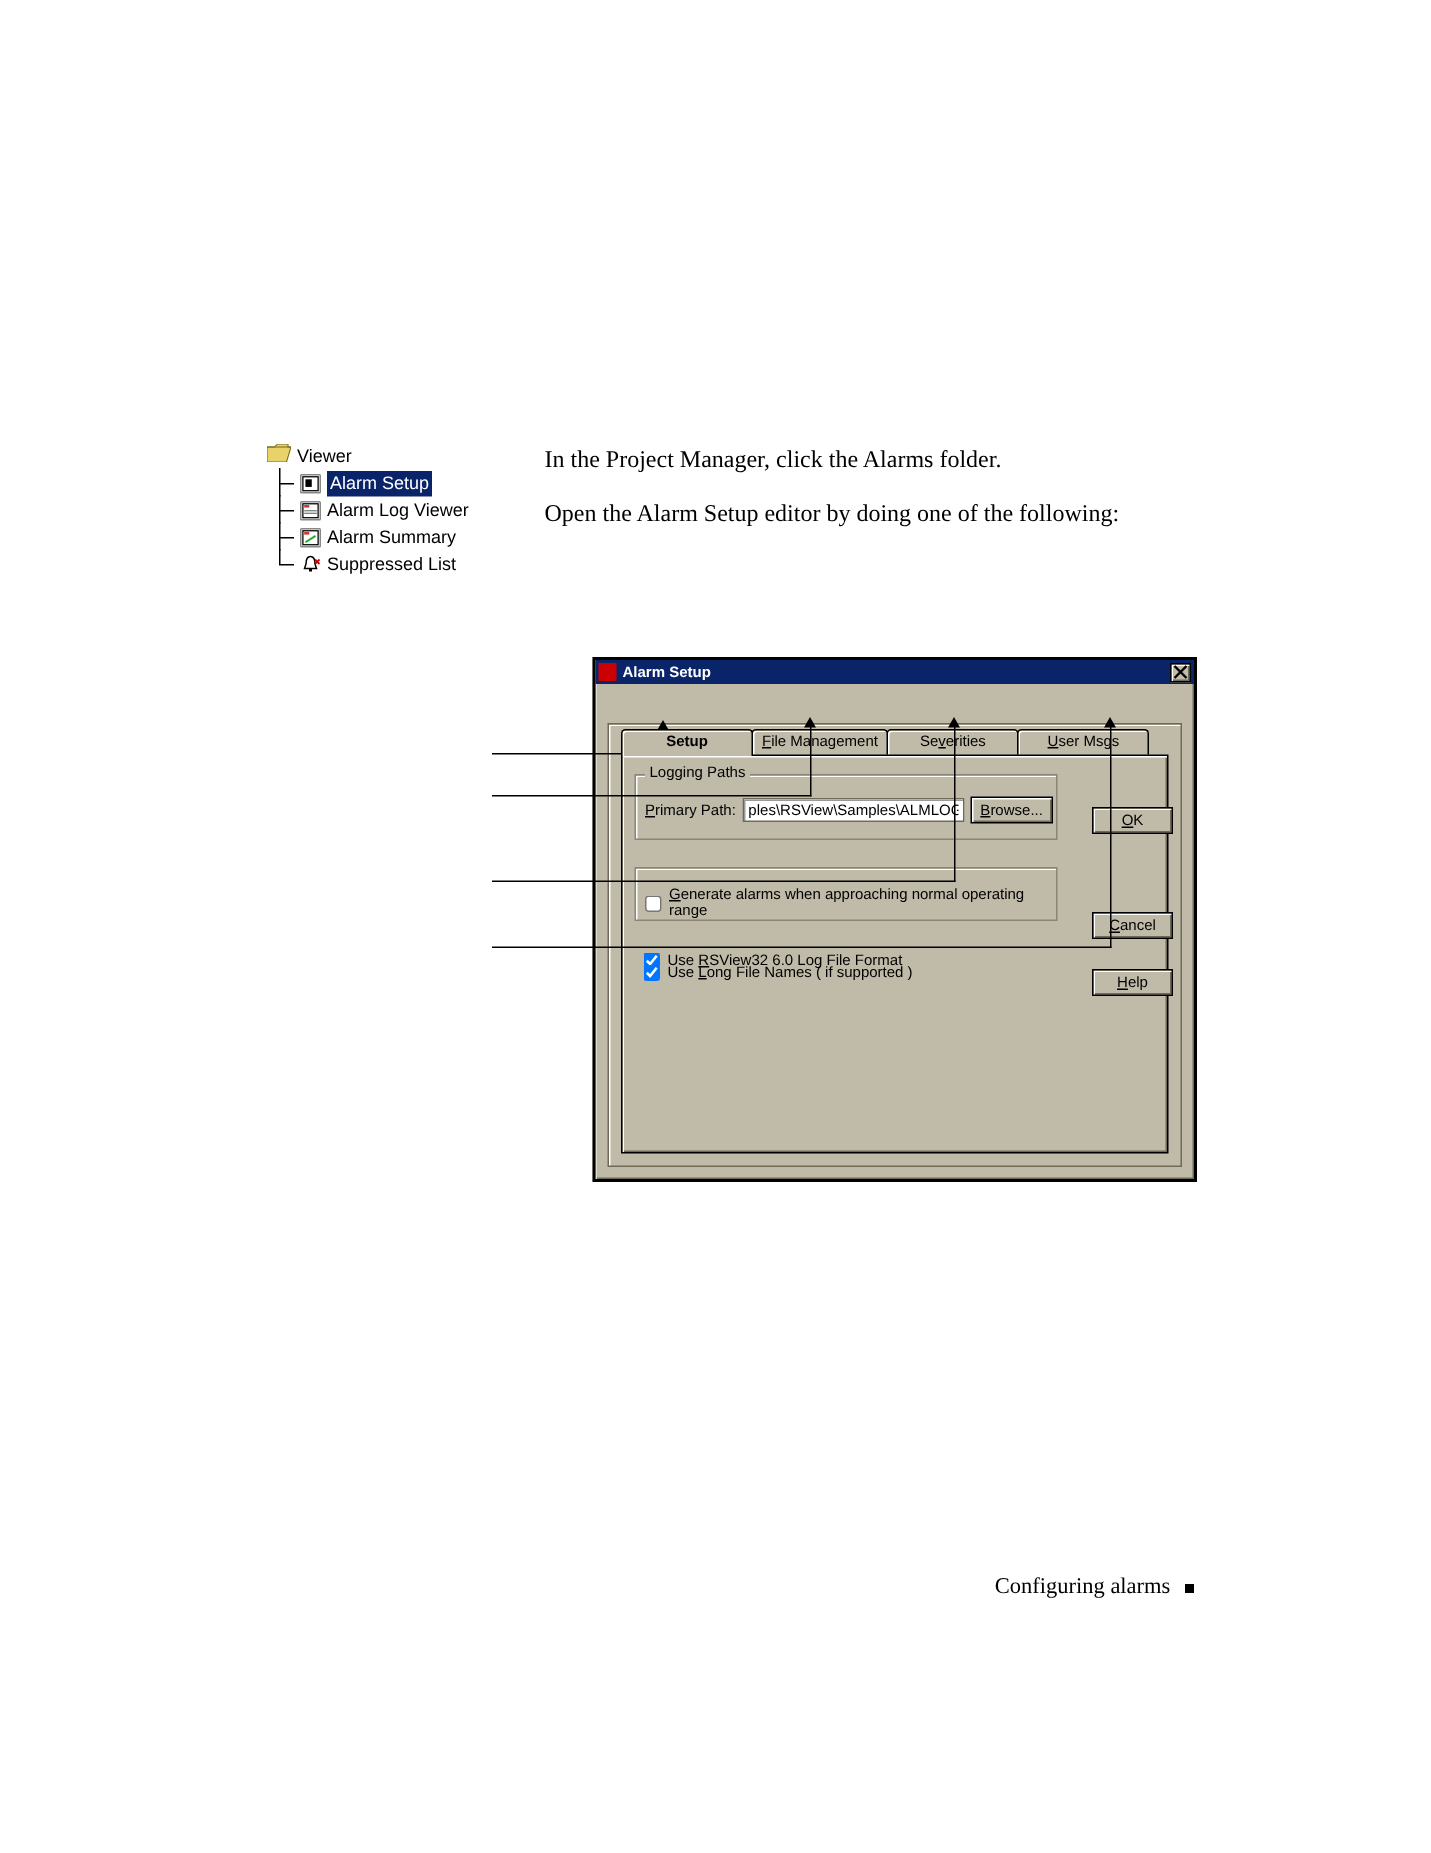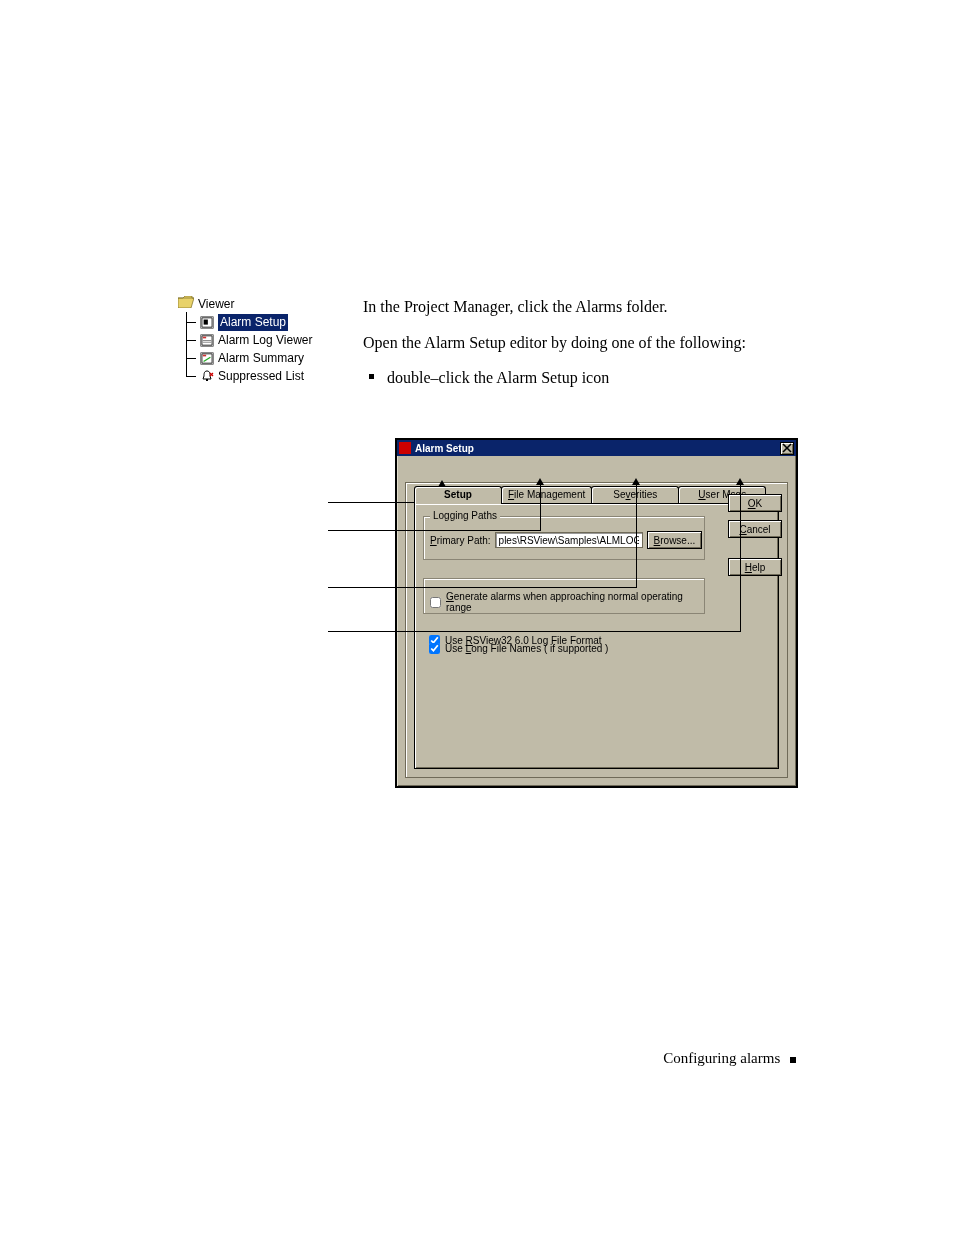--- a/index.html
+++ b/index.html
@@ -208,21 +208,21 @@
     height:18px;
     background:#c0bba8;
     border:1px solid #000;
     box-shadow: inset 1px 1px 0 #fff, inset -1px -1px 0 #6f6a58;
     font-family:Tahoma,Arial,sans-serif;
     font-size:10px;
     cursor:pointer;
     padding:0 6px;
   }
   .side-btns { position:absolute; right:14px; top:54px; display:flex; flex-direction:column; gap:8px;}
-  .side-btns .win-btn { width:54px;}
+  .side-btns .win-btn { width:54px;margin-top:44px;}
   .chk {
     display:flex;
     align-items:center;
     gap:5px;
     font-size:10px;
   }
   .chk input { width:11px; height:11px; margin:0; }
   .u { text-decoration: underline; }
   
   .line { position:absolute; background:#000; }
@@ -306,21 +306,20 @@
       </span>
       <span>Suppressed List</span>
     </div>
   </div>
 </div>
 
 <div class="body">
   <p>In the Project Manager, click the Alarms folder.</p>
   <p>Open the Alarm Setup editor by doing one of the following:</p>
   <ul class="bullets">
-    <li>double–click the Alarm Setup icon</li>
   </ul>
 </div>
 
 <div class="dialog-wrap">
   <div class="dialog">
     <div class="titlebar">
       <div class="title-left">
         <span class="title-app-icon"></span>
         <span>Alarm Setup</span>
       </div>

